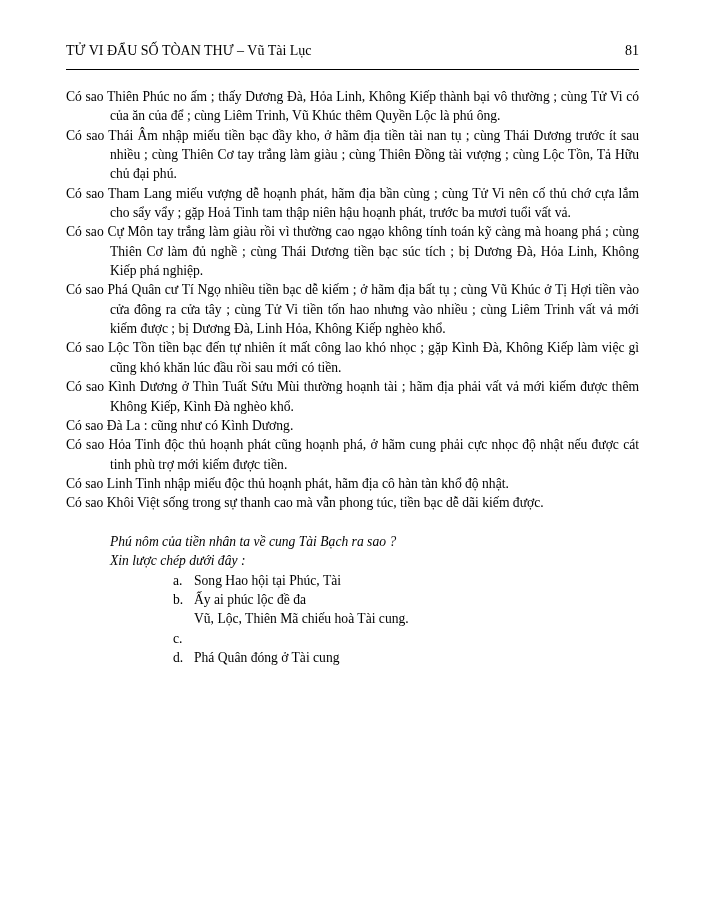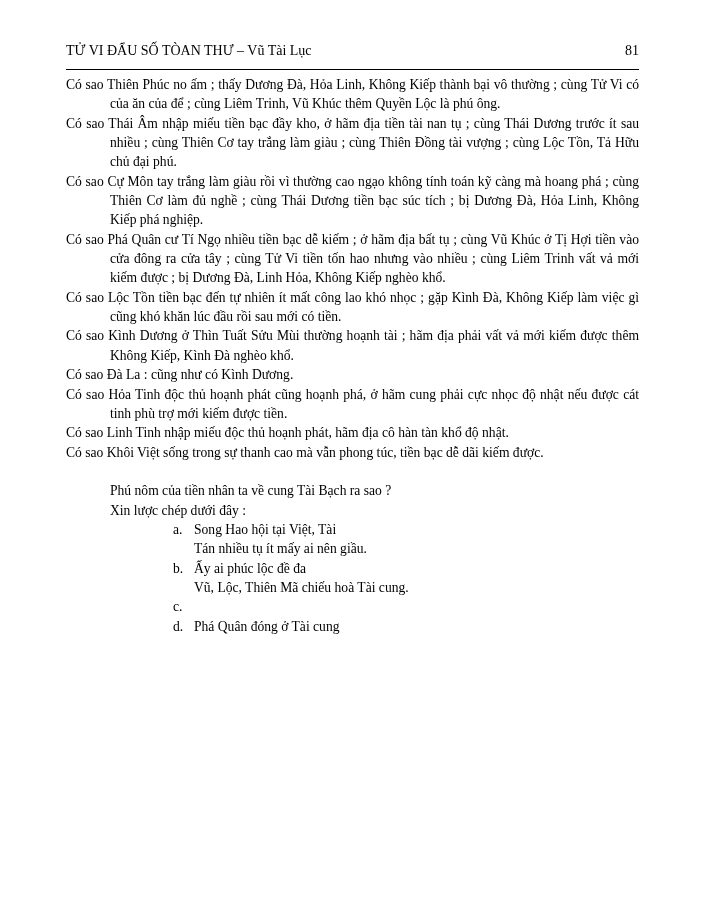--- a/index.html
+++ b/index.html
@@ -26,37 +26,38 @@
     font-size: 14px;
     line-height: 18px;
     white-space: nowrap;
   }
   .header-rule {
     border: none;
     border-top: 1.6px solid #000000;
     margin: 9px 0 0 0;
   }
   .page-body {
-    margin-top: 5px;
+    margin-top: 17px;
     font-size: 13.6px;
     line-height: 19.35px;
     text-align: justify;
   }
   p.entry {
     margin: 0;
     padding-left: 44px;
     text-indent: -44px;
   }
   .intro {
     margin-top: 19.35px;
     padding-left: 44px;
     text-align: left;
   }
   .intro p {
     margin: 0;
+    font-style: italic;
   }
   .verse-list {
     list-style: none;
     margin: 0;
     padding: 0 0 0 107px;
     text-align: left;
   }
   .verse-item {
     display: flex;
     align-items: flex-start;
@@ -81,40 +82,40 @@
     <span>TỬ VI ĐẨU SỐ TÒAN THƯ – Vũ Tài Lục</span>
     <span>81</span>
   </div>
 
   <hr class="header-rule">
 
   <div class="page-body">
 
     <p class="entry">Có sao Thiên Phúc no ấm ; thấy Dương Đà, Hỏa Linh, Không Kiếp thành bại vô thường ; cùng Tử Vi có của ăn của để ; cùng Liêm Trinh, Vũ Khúc thêm Quyền Lộc là phú ông.</p>
     <p class="entry">Có sao Thái Âm nhập miếu tiền bạc đầy kho, ở hãm địa tiền tài nan tụ ; cùng Thái Dương trước ít sau nhiều ; cùng Thiên Cơ tay trắng làm giàu ; cùng Thiên Đồng tài vượng ; cùng Lộc Tồn, Tả Hữu chủ đại phú.</p>
+    <p class="entry">Có sao Tham Lang miếu vượng dễ hoạnh phát, hãm địa bần cùng ; cùng Tử Vi nên cố thủ chớ cựa lắm cho sẩy vẩy ; gặp Hoả Tinh tam thập niên hậu hoạnh phát, trước ba mươi tuổi vất vả.</p>
     <p class="entry">Có sao Cự Môn tay trắng làm giàu rồi vì thường cao ngạo không tính toán kỹ càng mà hoang phá ; cùng Thiên Cơ làm đủ nghề ; cùng Thái Dương tiền bạc súc tích ; bị Dương Đà, Hỏa Linh, Không Kiếp phá nghiệp.</p>
     <p class="entry">Có sao Phá Quân cư Tí Ngọ nhiều tiền bạc dễ kiếm ; ở hãm địa bất tụ ; cùng Vũ Khúc ở Tị Hợi tiền vào cửa đông ra cửa tây ; cùng Tử Vi tiền tốn hao nhưng vào nhiều ; cùng Liêm Trinh vất vả mới kiếm được ; bị Dương Đà, Linh Hỏa, Không Kiếp nghèo khổ.</p>
     <p class="entry">Có sao Lộc Tồn tiền bạc đến tự nhiên ít mất công lao khó nhọc ; gặp Kình Đà, Không Kiếp làm việc gì cũng khó khăn lúc đầu rồi sau mới có tiền.</p>
     <p class="entry">Có sao Kình Dương ở Thìn Tuất Sửu Mùi thường hoạnh tài ; hãm địa phải vất vả mới kiếm được thêm Không Kiếp, Kình Đà nghèo khổ.</p>
     <p class="entry">Có sao Đà La : cũng như có Kình Dương.</p>
     <p class="entry">Có sao Hỏa Tinh độc thủ hoạnh phát cũng hoạnh phá, ở hãm cung phải cực nhọc độ nhật nếu được cát tinh phù trợ mới kiếm được tiền.</p>
     <p class="entry">Có sao Linh Tinh nhập miếu độc thủ hoạnh phát, hãm địa cô hàn tàn khổ độ nhật.</p>
     <p class="entry">Có sao Khôi Việt sống trong sự thanh cao mà vẫn phong túc, tiền bạc dễ dãi kiếm được.</p>
 
     <div class="intro">
       <p>Phú nôm của tiền nhân ta về cung Tài Bạch ra sao ?</p>
       <p>Xin lược chép dưới đây :</p>
     </div>
 
     <ol class="verse-list">
       <li class="verse-item">
         <span class="verse-marker">a.</span>
         <div class="verse-lines">
-          <div class="verse-line">Song Hao hội tại Việt, Tài</div>
-          <div class="verse-line">Tán nhiều tụ ít mấy ai nên giầu.</div>
+          <div class="verse-line">Song Hao hội tại Phúc, Tài</div>
         </div>
       </li>
       <li class="verse-item">
         <span class="verse-marker">b.</span>
         <div class="verse-lines">
           <div class="verse-line">Ấy ai phúc lộc đề đa</div>
           <div class="verse-line">Vũ, Lộc, Thiên Mã chiếu hoà Tài cung.</div>
         </div>
       </li>
       <li class="verse-item">

